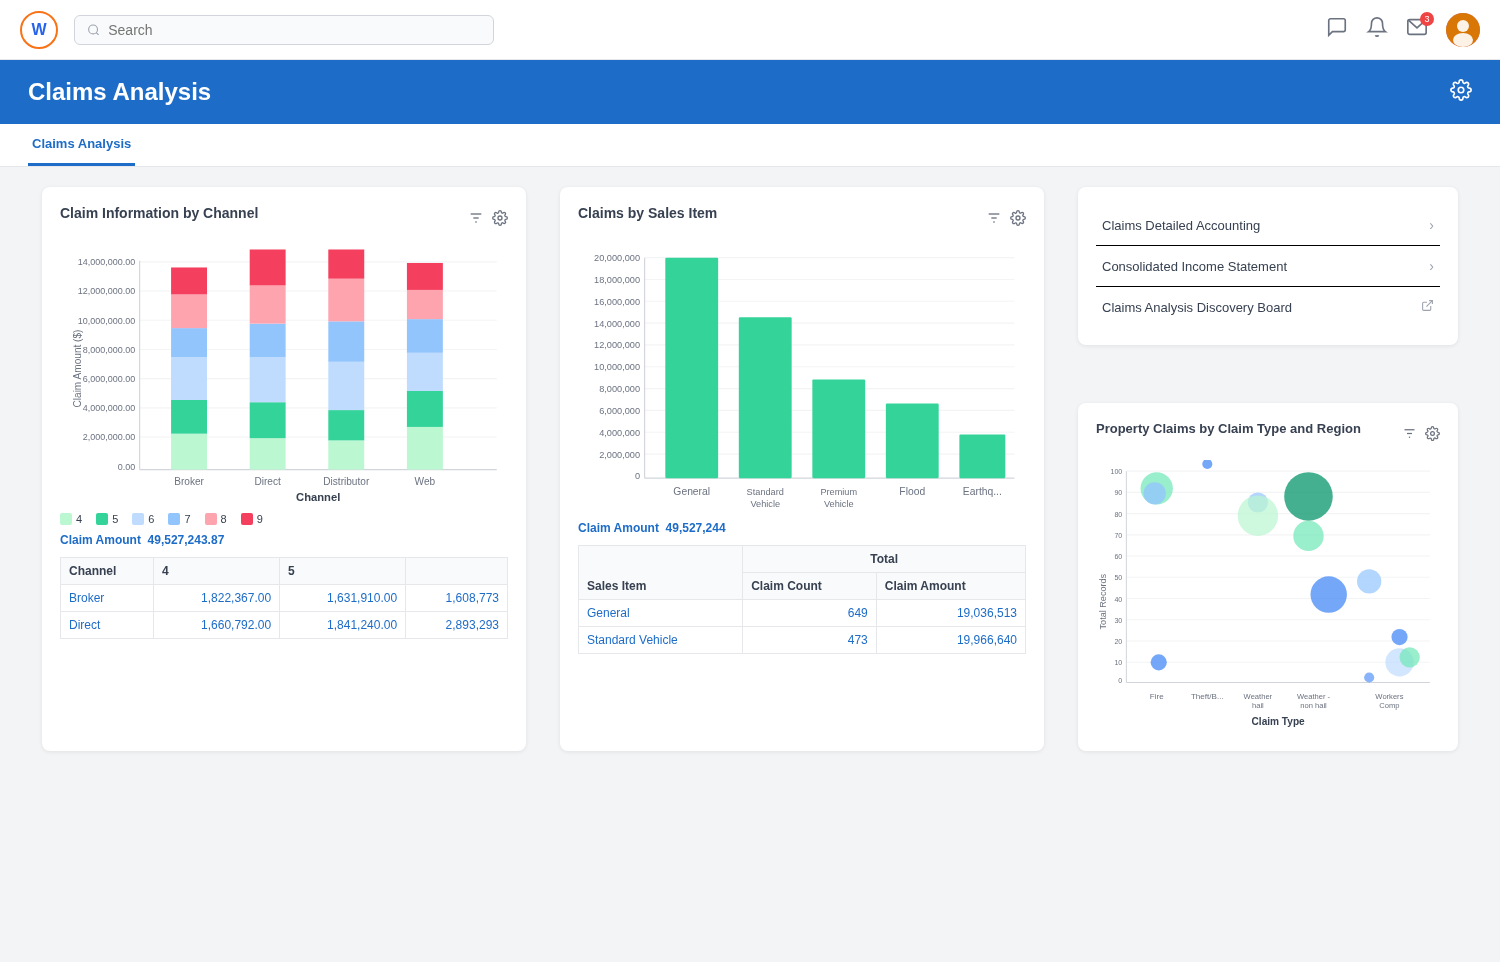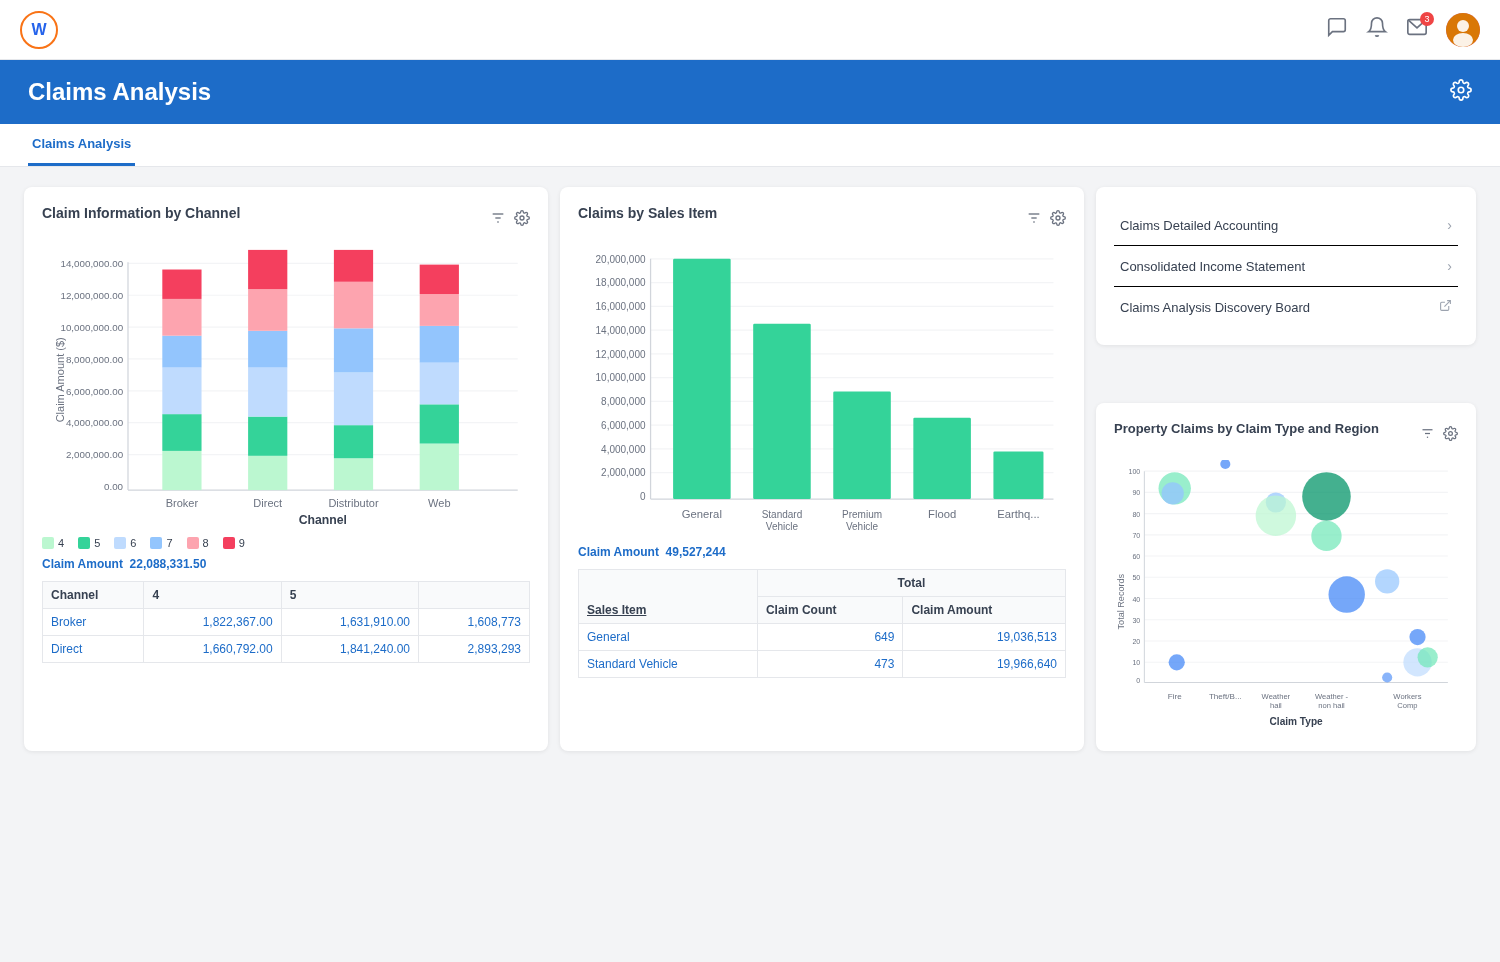--- a/index.html
+++ b/index.html
@@ -67,24 +67,24 @@
       padding: 12px 4px;
       font-size: 13px; font-weight: 600;
       color: #1d6cc8;
       border-bottom: 3px solid #1d6cc8;
       cursor: pointer;
       margin-right: 20px;
     }
 
     
     .main-content {
-      padding: 20px 24px;
+      padding: 20px 42px;
       display: grid;
       grid-template-columns: 1fr 1fr 380px;
-      gap: 12px;
+      gap: 34px;
       background: #f3f4f6;
     }
 
     
     .card {
       background: #fff;
       border-radius: 8px;
       padding: 18px;
       box-shadow: 0 1px 4px rgba(0,0,0,0.08);
     }
@@ -131,20 +131,27 @@
     .report-chevron { color: #9ca3af; font-size: 14px; }
 
     .right-column { display: flex; flex-direction: column; gap: 18px; }
   </style>
 </head>
 <body>
 
 <nav class="topnav">
   <div class="logo-circle">
     <span>W</span>
+  </div>
+  <div class="search-bar">
+    <svg width="14" height="14" viewBox="0 0 24 24" fill="none" stroke="#9ca3af" stroke-width="2">
+        <circle cx="11" cy="11" r="8"></circle>
+        <line x1="21" y1="21" x2="16.65" y2="16.65"></line>
+      </svg>
+    <input type="text" placeholder="Search" style="">
   </div>
   <div class="nav-icons">
     <div class="nav-icon">
       <svg width="22" height="22" viewBox="0 0 24 24" fill="none" stroke="#6b7280" stroke-width="1.8">
           <path d="M21 15a2 2 0 01-2 2H7l-4 4V5a2 2 0 012-2h14a2 2 0 012 2z"></path>
         </svg>
     </div>
     <div class="nav-icon">
       <svg width="22" height="22" viewBox="0 0 24 24" fill="none" stroke="#6b7280" stroke-width="1.8">
           <path d="M18 8A6 6 0 006 8c0 7-3 9-3 9h18s-3-2-3-9M13.73 21a2 2 0 01-3.46 0"></path>
@@ -286,21 +293,21 @@
         <span>8</span>
       </div>
       <div class="legend-item">
         <div class="legend-dot" style="background:#f43f5e;"></div>
         <span>9</span>
       </div>
     </div>
 
     <div class="claim-amount">
       <span>Claim Amount</span>&nbsp;
-      <span style="color:#1d6cc8;font-weight:600;">22,088,331.50</span>
+      <span style="color:#1d6cc8;font-weight:600;">49,527,243.87</span>
     </div>
 
     <table class="data-table">
       <thead>
         <tr>
           <th>Channel</th>
           <th>4</th>
           <th>5</th>
           <th></th>
         </tr>
@@ -391,21 +398,21 @@
     </div>
 
     <div class="claim-amount">
       <span>Claim Amount</span>&nbsp;
       <span style="color:#1d6cc8;font-weight:600;">49,527,244</span>
     </div>
 
     <table class="data-table">
       <thead>
         <tr>
-          <th rowspan="2" style="vertical-align:bottom;text-decoration:underline;">Sales Item</th>
+          <th rowspan="2" style="vertical-align:bottom;">Sales Item</th>
           <th colspan="2" style="text-align:center;">Total</th>
         </tr>
         <tr>
           <th>Claim Count</th>
           <th>Claim Amount</th>
         </tr>
       </thead>
       <tbody>
         <tr>
           <td class="link">General</td>

